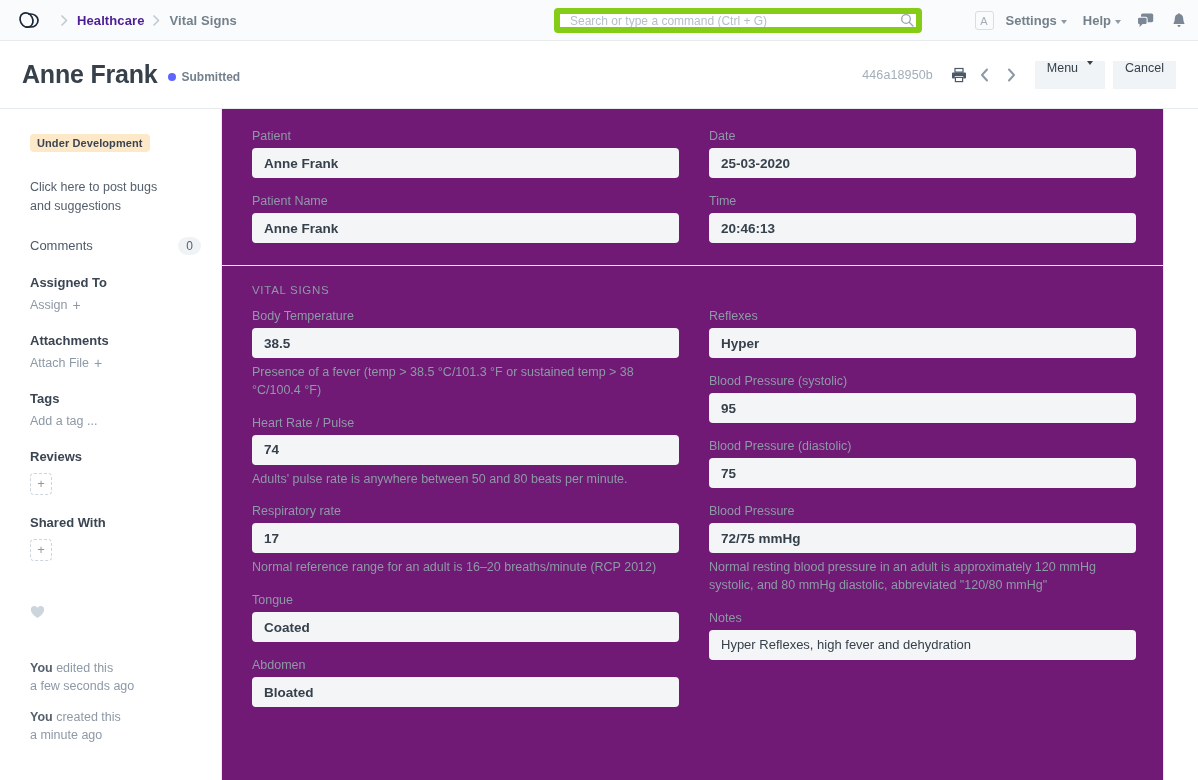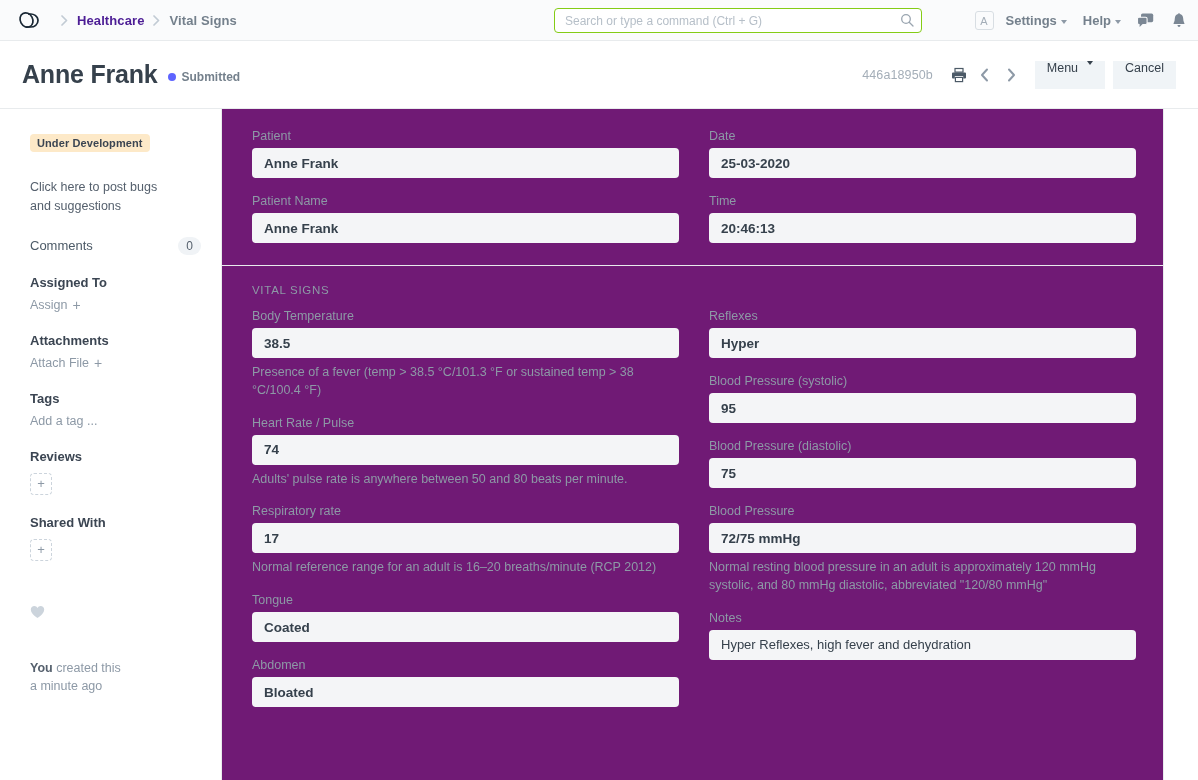--- a/index.html
+++ b/index.html
@@ -38,21 +38,21 @@
 
   .search-wrap {
     position: absolute;
     left: 554px;
     top: 8px;
     width: 368px;
     height: 25px;
   }
   .search-input {
     width: 100%; height: 25px;
-    border: 1px solid #84cc16;
+    border: 6px solid #84cc16;
     border-radius: 4px;
     background: #fff;
     font-size: 12px;
     color: #4c5a67;
     padding: 0 28px 0 10px;
     font-family: "Liberation Sans", sans-serif;
     outline: none;
   }
   .search-input::placeholder { color: #b6bfc8; }
   .search-icon { position: absolute; right: 8px; top: 5px; }
@@ -348,20 +348,24 @@
     </div>
 
     <div class="heart">
       <svg width="15" height="14" viewBox="0 0 15 14">
           <path d="M7.5 13 C7.5 13 0.8 9.1 0.8 4.6 C0.8 2.4 2.5 1 4.3 1 C5.8 1 6.9 1.9 7.5 2.9 C8.1 1.9 9.2 1 10.7 1 C12.5 1 14.2 2.4 14.2 4.6 C14.2 9.1 7.5 13 7.5 13 Z" fill="#ccd4dc"></path>
         </svg>
     </div>
 
     <div class="history">
       <div class="entry">
+        <b>You</b><span> edited this</span><br>
+        <span>a few seconds ago</span>
+      </div>
+      <div class="entry">
         <b>You</b><span> created this</span><br>
         <span>a minute ago</span>
       </div>
     </div>
   </div>
 
   <div class="form-area">
 
     <div class="form-section">
       <div class="grid">

